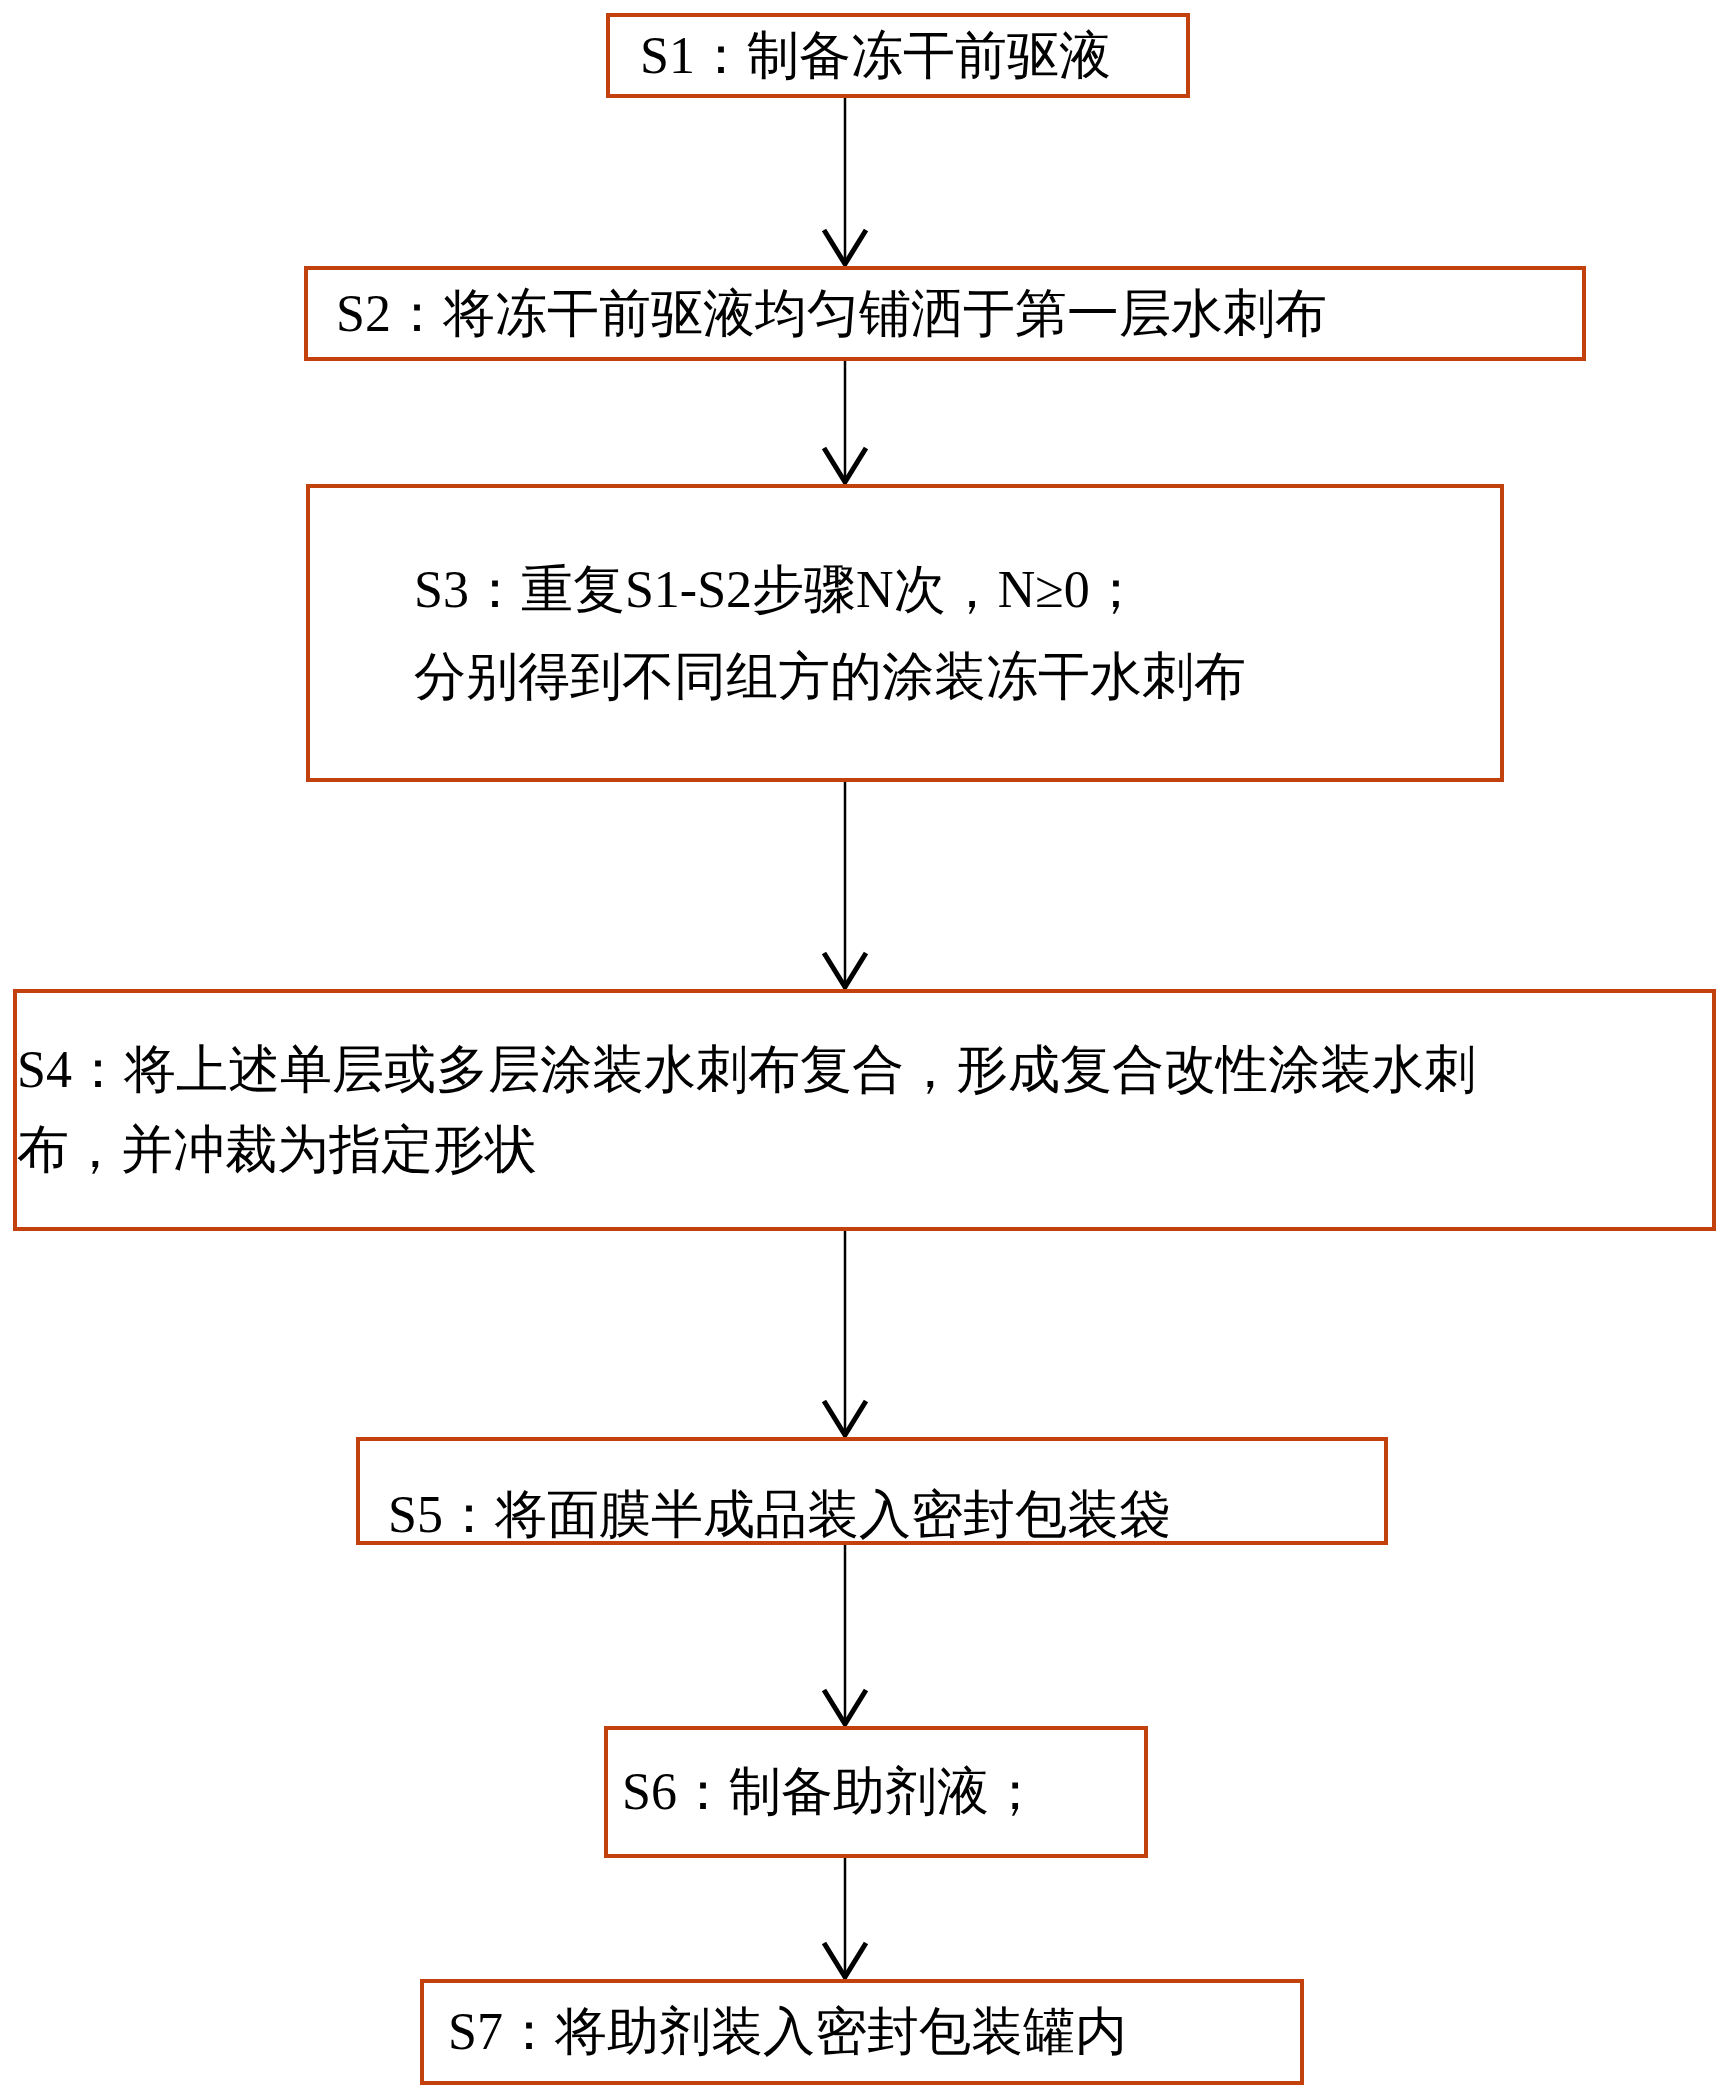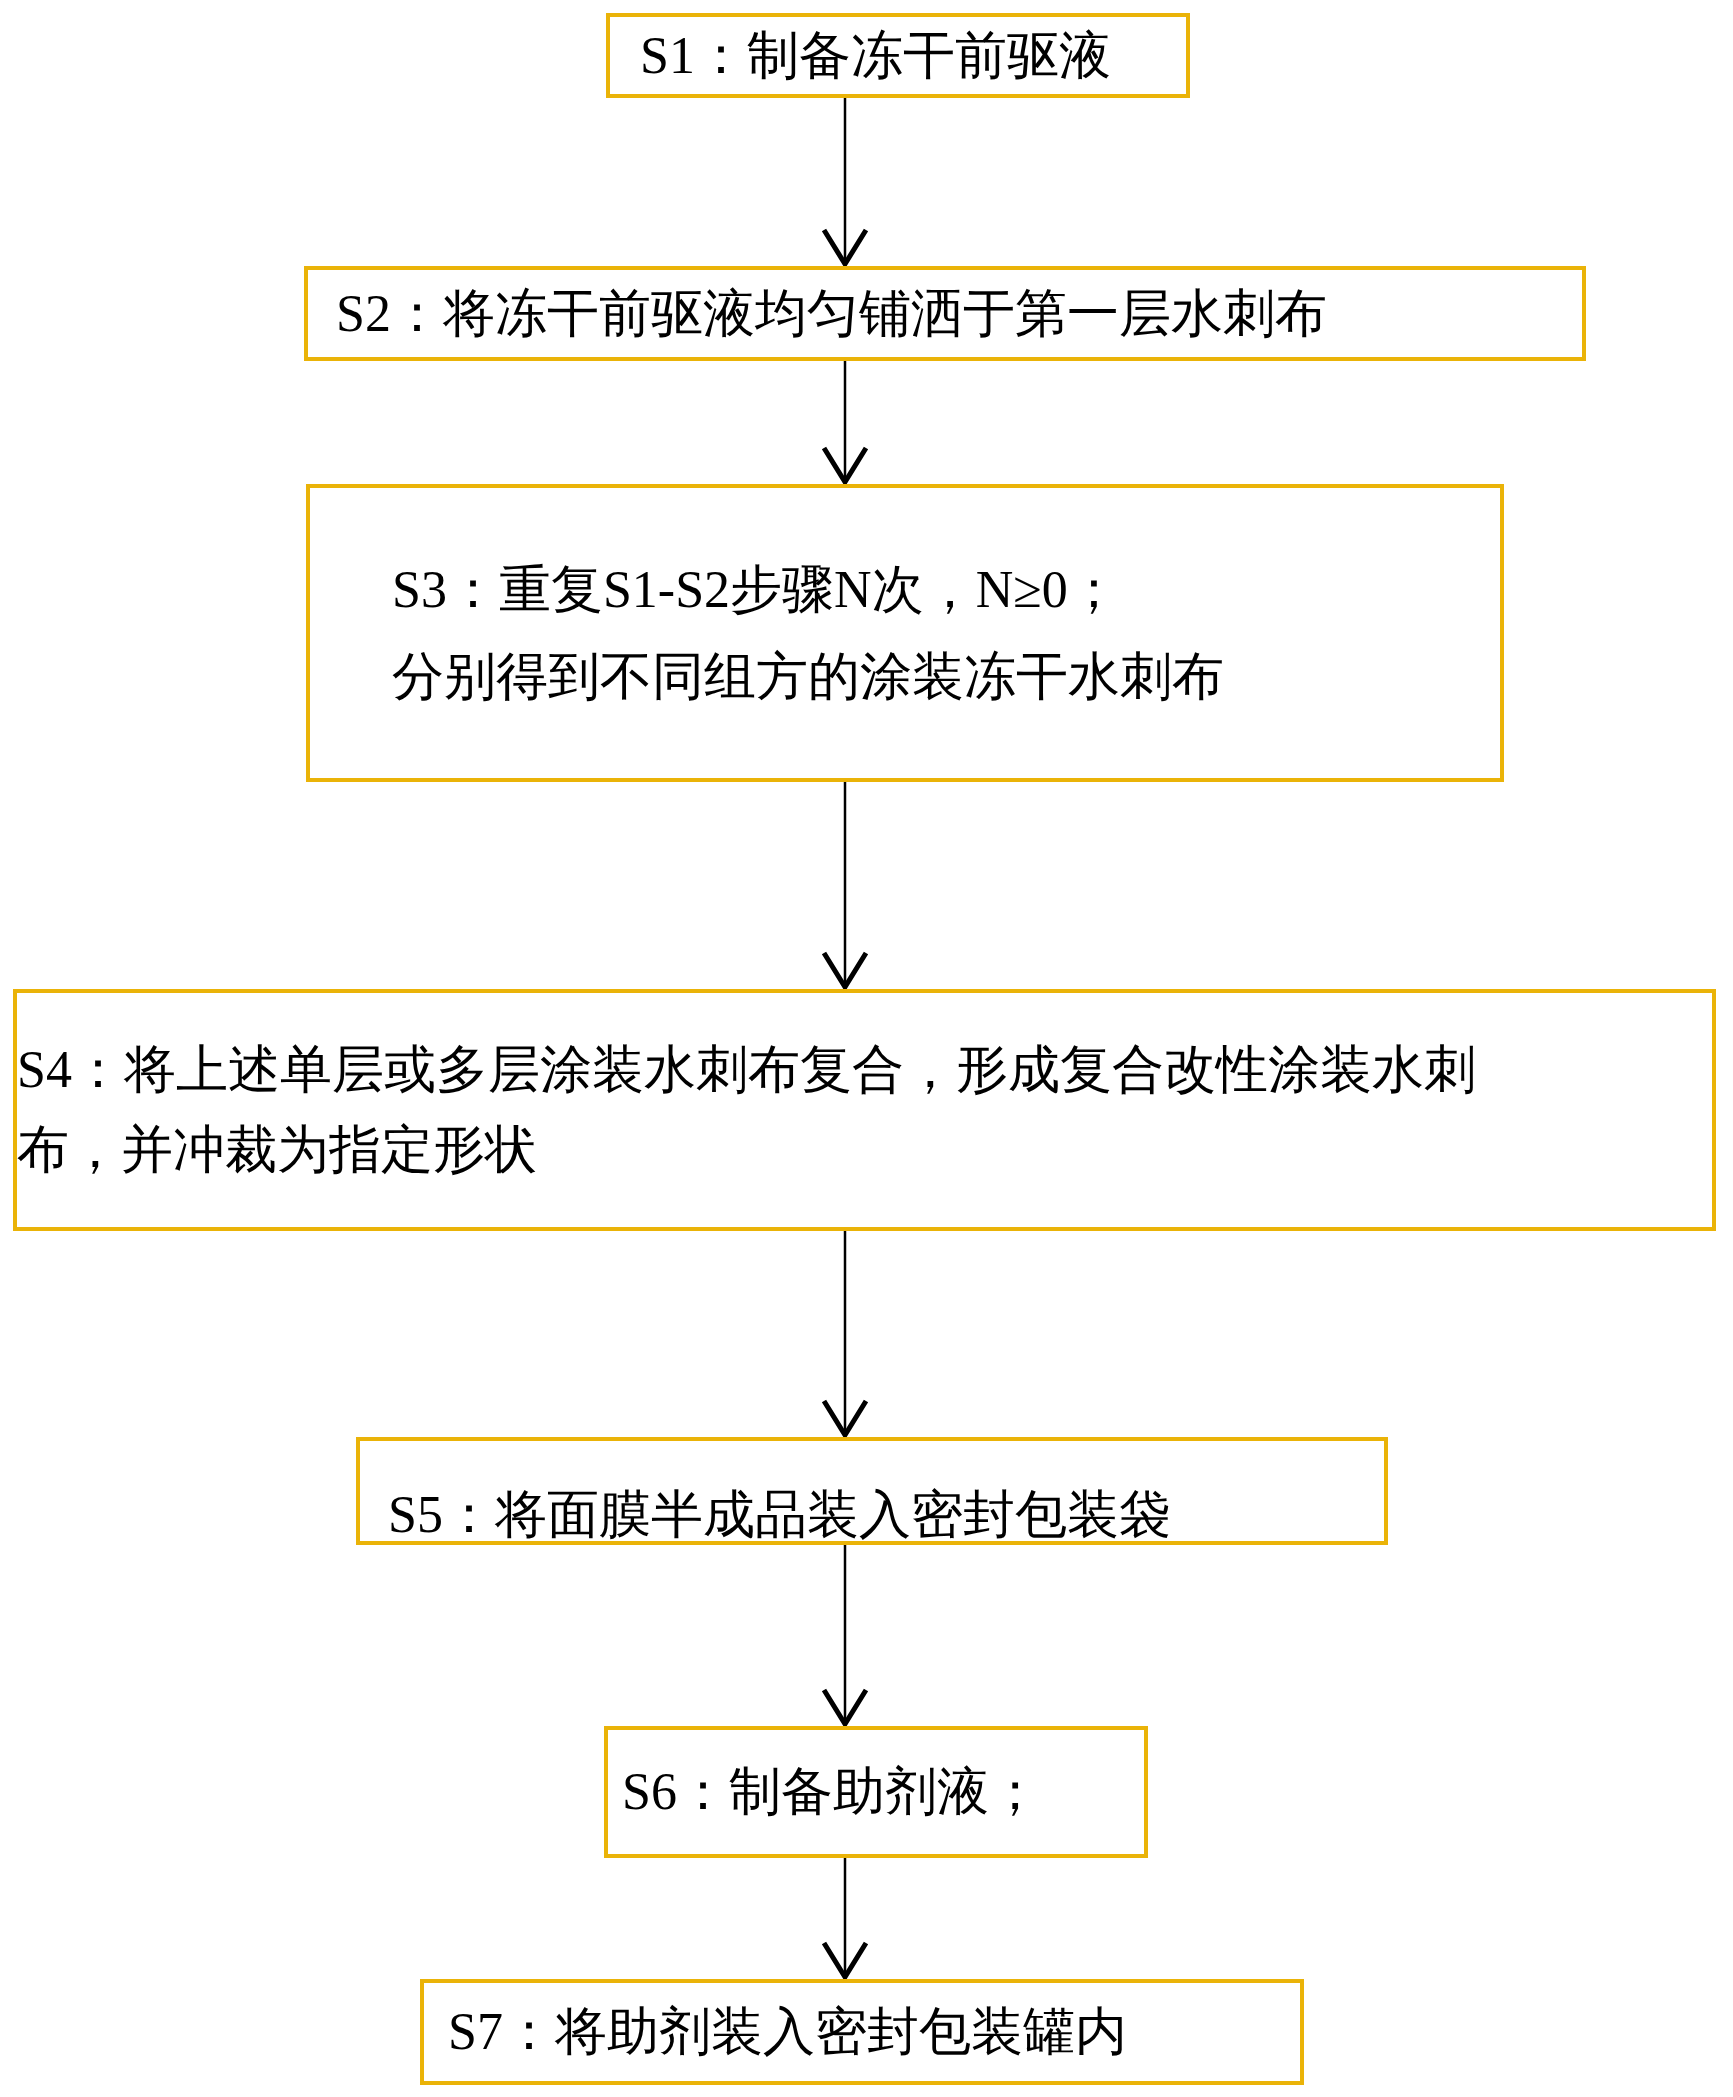--- a/index.html
+++ b/index.html
@@ -20,36 +20,36 @@
     position: absolute;
     left: 0;
     top: 0;
     width: 1733px;
     height: 2097px;
     pointer-events: none;
   }
   .step-box {
     position: absolute;
     box-sizing: border-box;
-    border: 4px solid #eab308;
+    border: 4px solid #c2410c;
     background: #ffffff;
     display: flex;
     flex-direction: column;
     justify-content: center;
     align-items: flex-start;
     font-size: 52px;
     line-height: 1.0;
     white-space: nowrap;
   }
   .step-box .txt-line { display: block; }
 
   
   #box-s1 { left: 606px; top: 13px;   width: 584px;  height: 85px;  padding-left: 30px; }
   #box-s2 { left: 304px; top: 266px;  width: 1282px; height: 95px;  padding-left: 28px; }
-  #box-s3 { left: 306px; top: 484px;  width: 1198px; height: 298px; padding-left: 82px; }
+  #box-s3 { left: 306px; top: 484px;  width: 1198px; height: 298px; padding-left: 104px; }
   #box-s3 .txt-line + .txt-line { margin-top: 35px; }
   #box-s4 { left: 13px;  top: 989px;  width: 1703px; height: 242px; white-space: normal; }
   #box-s4 .txt-line + .txt-line { margin-top: 28px; }
   #box-s5 { left: 356px; top: 1437px; width: 1032px; height: 108px; padding-left: 28px; justify-content: flex-end; }
   #box-s6 { left: 604px; top: 1726px; width: 544px;  height: 132px; padding-left: 14px; }
   #box-s7 { left: 397px; top: 1979px; width: 884px;  height: 106px; padding-left: 24px; margin-left: 23px; }
 
   .arrow-shaft { stroke: #000000; stroke-width: 2.5; fill: none; }
   .arrow-head  { stroke: #000000; stroke-width: 5;   fill: none; }
 </style>

